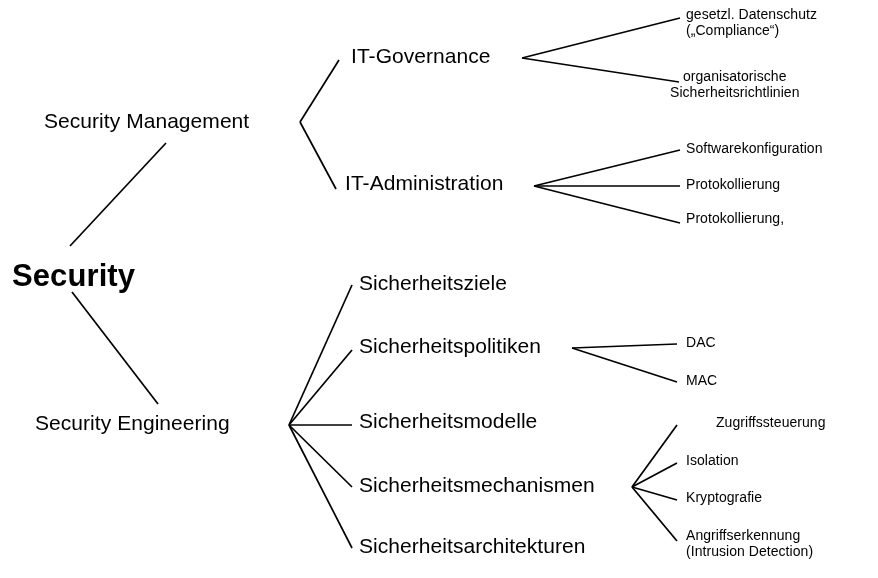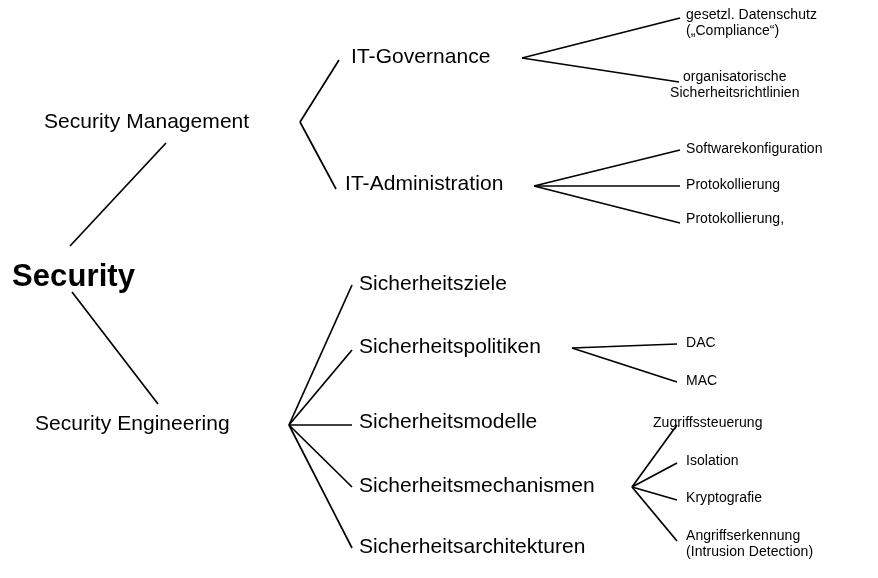--- a/index.html
+++ b/index.html
@@ -87,18 +87,18 @@
       <div class="node lvl-leaf" style="left: 686px; top: 140px;"><span class="node-line">Softwarekonfiguration</span></div>
       <div class="node lvl-leaf" style="left: 686px; top: 176px;"><span class="node-line">Protokollierung</span></div>
       <div class="node lvl-leaf" style="left: 686px; top: 210px;"><span class="node-line">Protokollierung,</span></div>
       <div class="node lvl-main" style="left: 359px; top: 271px;"><span class="node-line">Sicherheitsziele</span></div>
       <div class="node lvl-main" style="left: 359px; top: 334px;"><span class="node-line">Sicherheitspolitiken</span></div>
       <div class="node lvl-main" style="left: 359px; top: 409px;"><span class="node-line">Sicherheitsmodelle</span></div>
       <div class="node lvl-main" style="left: 359px; top: 473px;"><span class="node-line">Sicherheitsmechanismen</span></div>
       <div class="node lvl-main" style="left: 359px; top: 534px;"><span class="node-line">Sicherheitsarchitekturen</span></div>
       <div class="node lvl-leaf" style="left: 686px; top: 334px;"><span class="node-line">DAC</span></div>
       <div class="node lvl-leaf" style="left: 686px; top: 372px;"><span class="node-line">MAC</span></div>
-      <div class="node lvl-leaf" style="left: 653px; top: 414px; text-align: center;"><span class="node-line">Zugriffssteuerung</span></div>
+      <div class="node lvl-leaf" style="left: 716px; top: 414px; text-align: center;"><span class="node-line">Zugriffssteuerung</span></div>
       <div class="node lvl-leaf" style="left: 686px; top: 452px;"><span class="node-line">Isolation</span></div>
       <div class="node lvl-leaf" style="left: 686px; top: 489px;"><span class="node-line">Kryptografie</span></div>
       <div class="node lvl-leaf" style="left: 686px; top: 527px;"><span class="node-line">Angriffserkennung</span><span class="node-line">(Intrusion Detection)</span></div>
     </div>
 </div>
 
 </body></html>

